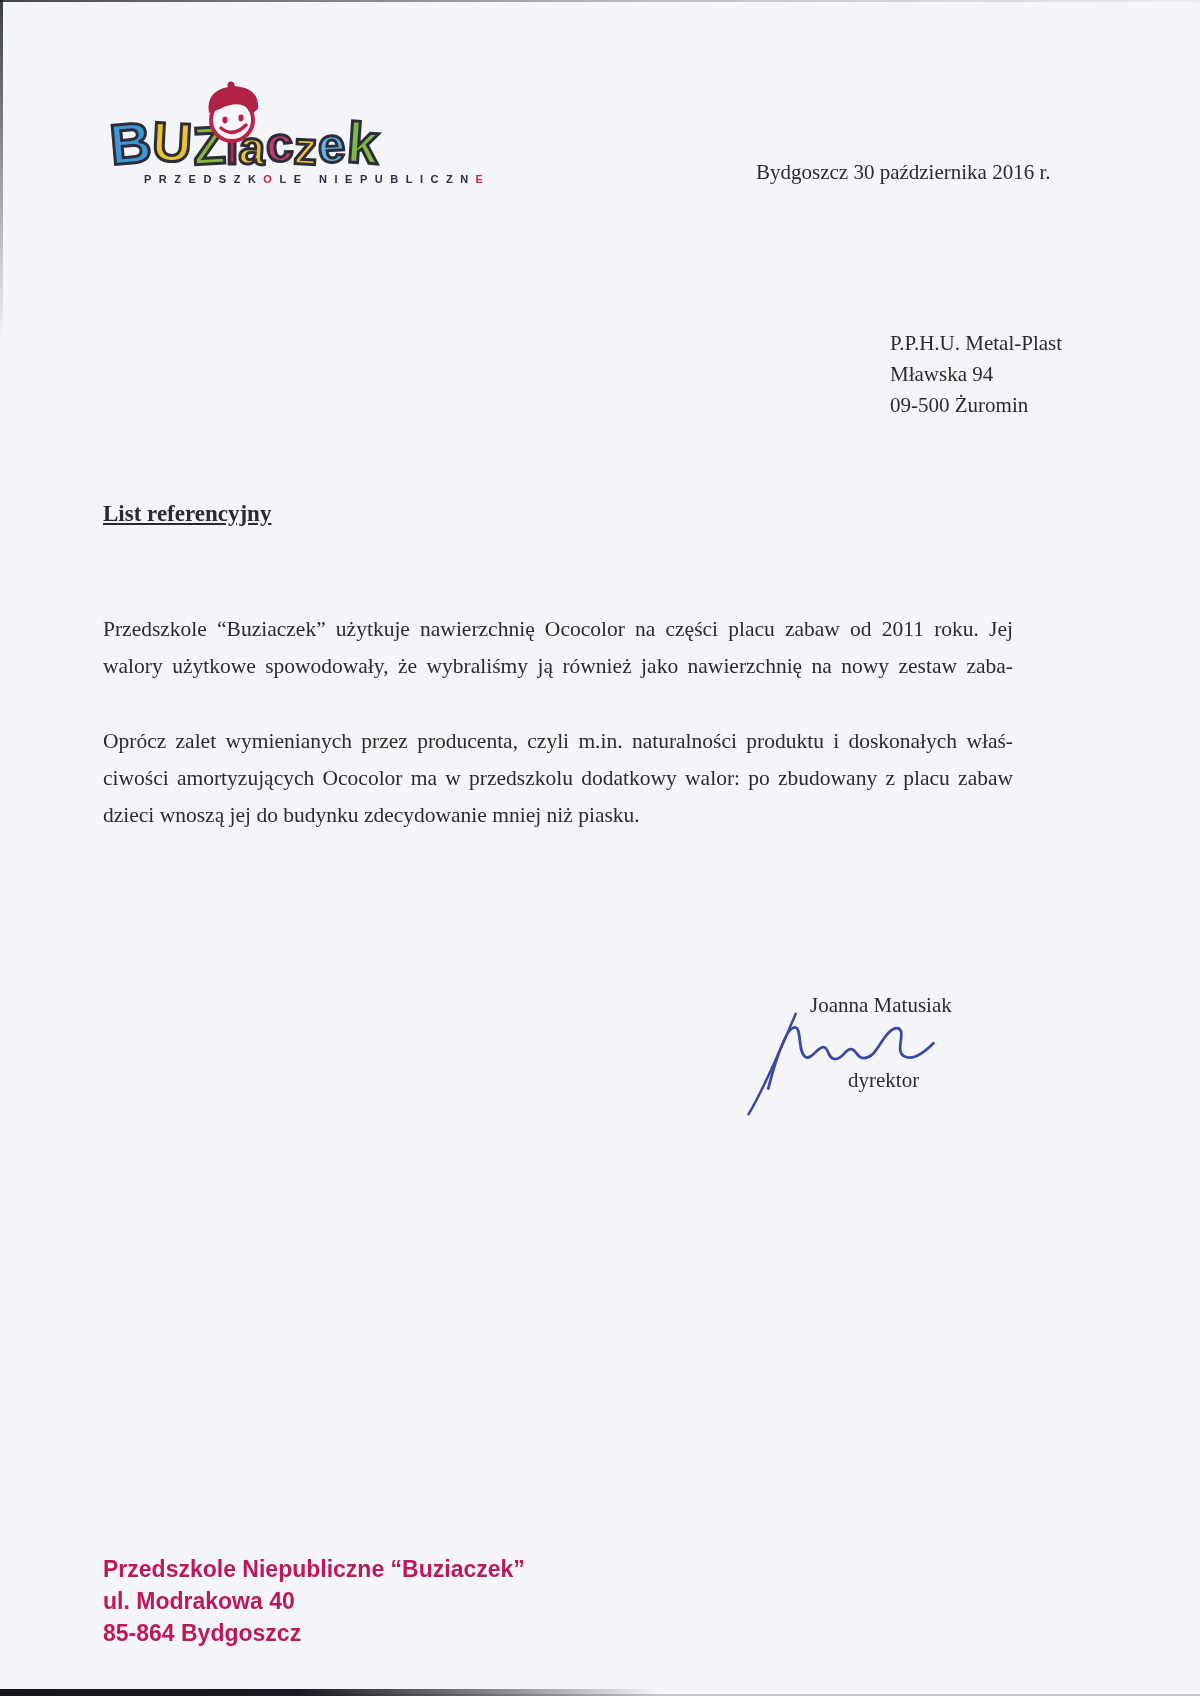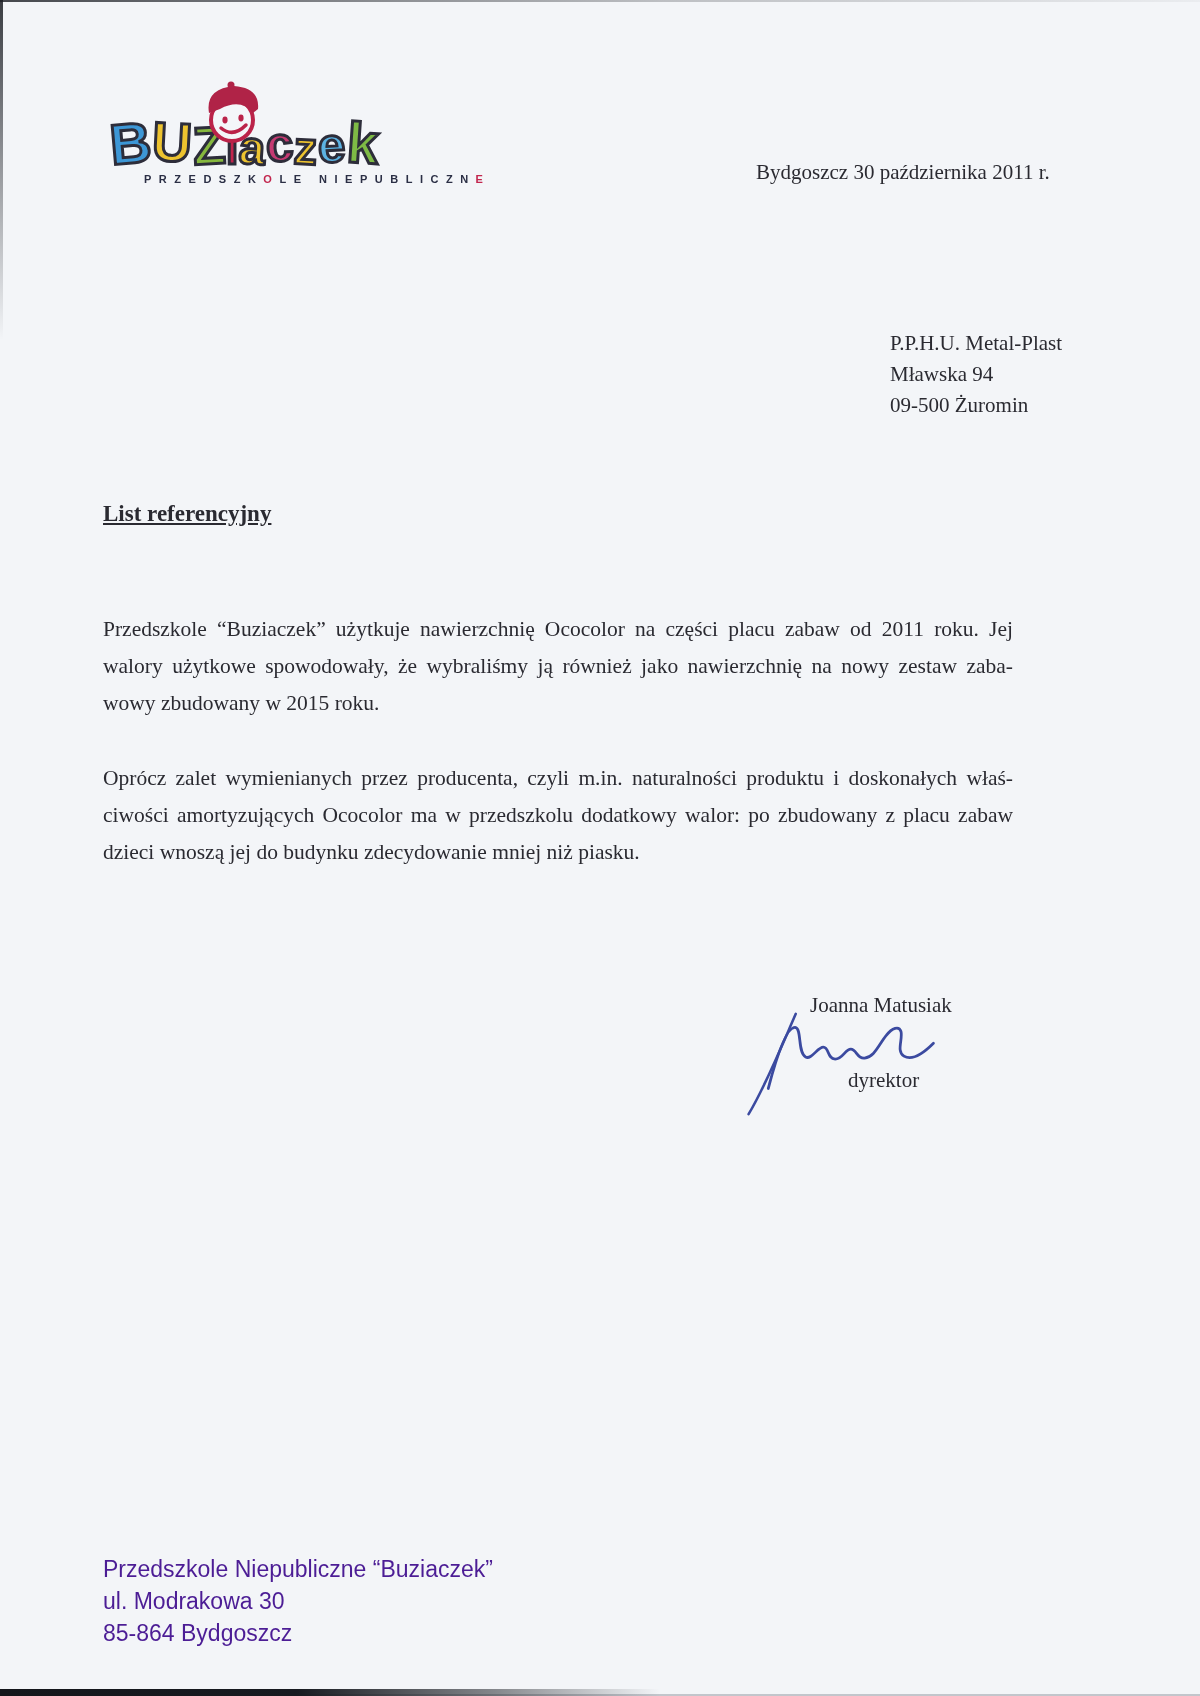--- a/index.html
+++ b/index.html
@@ -53,21 +53,21 @@
   .para{margin:0 0 38px 0;}
   .pline{display:block;line-height:37px;text-align:justify;}
   .pline.just{text-align-last:justify;}
   
   .signer-name{position:absolute;left:810px;top:981px;font-size:21px;margin-top:12px;}
   .signature-svg{position:absolute;left:733px;top:1002px;width:218px;height:118px;}
   .signer-title{position:absolute;left:848px;top:1068px;font-size:21px;}
   
   .sender{position:absolute;left:103px;top:1553px;
     font-family:"Liberation Sans", sans-serif;
-    font-size:23px;line-height:32px;color:#4c1d95;}
+    font-size:23px;line-height:32px;color:#be185d;font-weight:bold;}
 </style>
 </head>
 <body>
 
 <div class="page" style="background: rgb(243, 245, 248);">
 
   <div class="edge-top"></div>
   <div class="edge-left"></div>
   <div class="edge-bottom-line"></div>
   <div class="edge-bottom-bar"></div>
@@ -88,49 +88,48 @@
         <path d="M12 33 Q8 9 37 6 Q63 8 61 29 L56 33 Q44 18 23 29 Z" fill="#b02347"></path>
         <circle cx="34" cy="5" r="3.5" fill="#b02347"></circle>
         <ellipse cx="28" cy="40" rx="2.6" ry="3.4" fill="#bb2349"></ellipse>
         <ellipse cx="44" cy="38" rx="2.6" ry="3.4" fill="#bb2349"></ellipse>
         <path d="M24 48 Q36 58 49 45" fill="none" stroke-width="3.5" stroke-linecap="round" stroke="#bb2349"></path>
       </svg>
     </div>
     <span class="logo-subtitle"><span style="color: rgb(43, 47, 69);">P</span><span style="color: rgb(43, 47, 69);">R</span><span style="color: rgb(43, 47, 69);">Z</span><span style="color: rgb(43, 47, 69);">E</span><span style="color: rgb(43, 47, 69);">D</span><span style="color: rgb(43, 47, 69);">S</span><span style="color: rgb(43, 47, 69);">Z</span><span style="color: rgb(43, 47, 69);">K</span><span style="color: rgb(194, 37, 77);">O</span><span style="color: rgb(43, 47, 69);">L</span><span style="color: rgb(43, 47, 69);">E</span><span style="color: rgb(43, 47, 69);"> </span><span style="color: rgb(43, 47, 69);">N</span><span style="color: rgb(43, 47, 69);">I</span><span style="color: rgb(43, 47, 69);">E</span><span style="color: rgb(43, 47, 69);">P</span><span style="color: rgb(43, 47, 69);">U</span><span style="color: rgb(43, 47, 69);">B</span><span style="color: rgb(43, 47, 69);">L</span><span style="color: rgb(43, 47, 69);">I</span><span style="color: rgb(43, 47, 69);">C</span><span style="color: rgb(43, 47, 69);">Z</span><span style="color: rgb(43, 47, 69);">N</span><span style="color: rgb(194, 37, 77);">E</span></span>
   </div>
 
-  <div class="dateline">Bydgoszcz 30 października 2011 r.</div>
+  <div class="dateline">Bydgoszcz 30 października 2016 r.</div>
 
   <div class="recipient">
     <div>P.P.H.U. Metal-Plast</div>
     <div>Mławska 94</div>
     <div>09-500 Żuromin</div>
   </div>
 
   <div class="letter-title">List referencyjny</div>
 
   <div class="letter-body">
     <div class="para">
       <span class="pline just">Przedszkole “Buziaczek” użytkuje nawierzchnię Ococolor na części placu zabaw od 2011 roku. Jej</span>
       <span class="pline just">walory użytkowe spowodowały, że wybraliśmy ją również jako nawierzchnię na nowy zestaw zaba-</span>
-      <span class="pline">wowy zbudowany w 2015 roku.</span>
     </div>
     <div class="para">
       <span class="pline just">Oprócz zalet wymienianych przez producenta, czyli m.in. naturalności produktu i doskonałych właś-</span>
       <span class="pline just">ciwości amortyzujących Ococolor ma w przedszkolu dodatkowy walor: po zbudowany z placu zabaw</span>
       <span class="pline">dzieci wnoszą jej do budynku zdecydowanie mniej niż piasku.</span>
     </div>
   </div>
 
   <div class="signer-name">Joanna Matusiak</div>
   <svg class="signature-svg" viewBox="0 0 210 120">
     <path d="M10 114 C 26 88 44 44 58 12" fill="none" stroke-width="2.6" stroke-linecap="round" stroke="#3b4aa0"></path>
     <path d="M30 88 C 40 50 50 24 58 26 C 64 28 60 52 68 56 C 74 59 80 46 86 46 C 92 46 90 58 98 58 C 106 58 108 48 114 48 C 120 48 120 58 128 57 C 138 56 142 44 150 34 C 156 26 163 24 165 30 C 167 38 160 50 168 55 C 176 60 188 52 198 42" fill="none" stroke-width="2.8" stroke-linecap="round" stroke-linejoin="round" stroke="#3b4aa0"></path>
   </svg>
   <div class="signer-title">dyrektor</div>
 
   <div class="sender">
     <div>Przedszkole Niepubliczne “Buziaczek”</div>
-    <div>ul. Modrakowa 30</div>
+    <div>ul. Modrakowa 40</div>
     <div>85-864 Bydgoszcz</div>
   </div>
 
 </div>
 
 </body></html>

